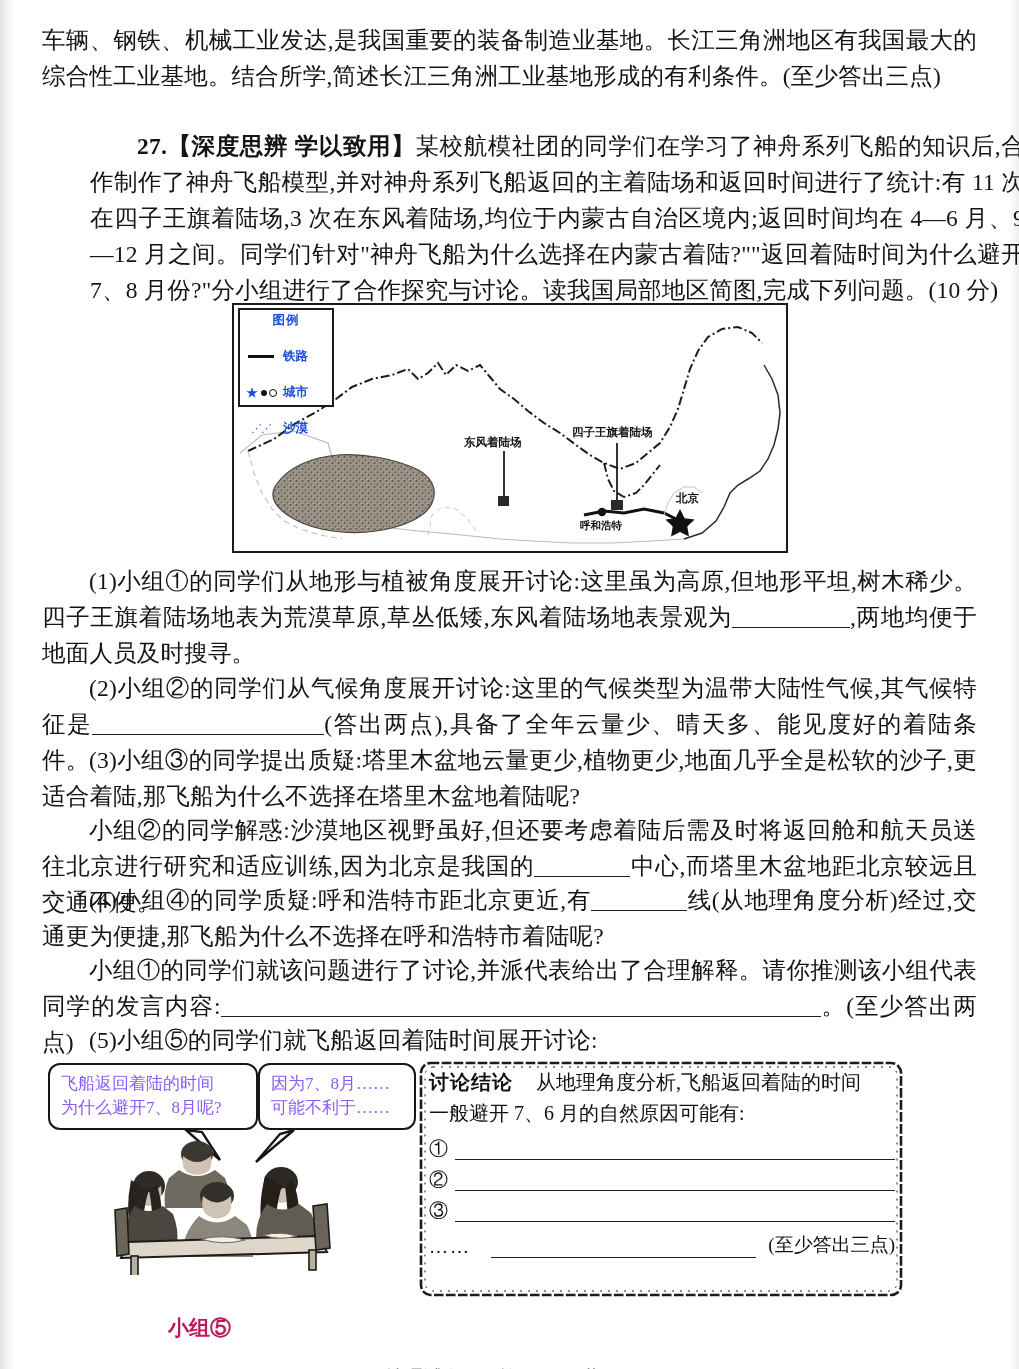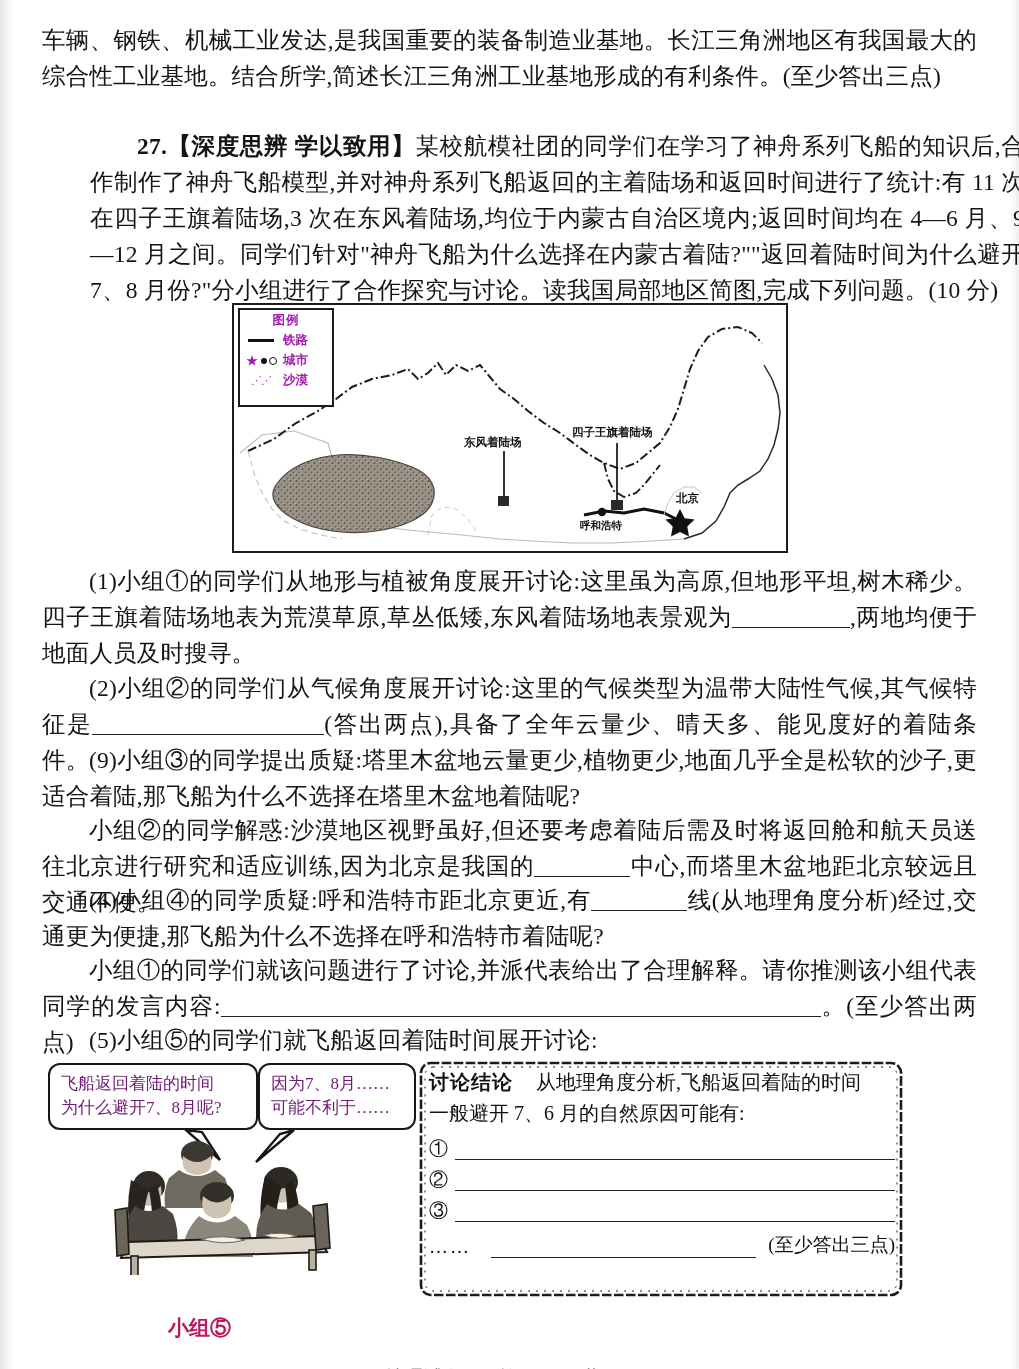--- a/index.html
+++ b/index.html
@@ -46,25 +46,25 @@
   .b-lg{width:232px;}
   .b-xl{width:600px;}
 
   
   .map-wrap{position:absolute;left:232px;top:303px;width:556px;height:250px;}
   .map-frame{position:absolute;inset:0;border:2.2px solid #1b1b1b;background:#fff;}
   .map-svg{position:absolute;inset:0;width:100%;height:100%;}
   .legend-box{
     position:absolute;left:6px;top:5px;width:92px;height:95px;
     border:2px solid #1b1b1b;background:#fff;
-    font-size:12.5px;line-height:1.05;color:#a21caf;
+    font-size:12.5px;line-height:1.05;color:#1d4ed8;
     font-family:"Liberation Sans",sans-serif;
   }
   .legend-title{text-align:center;font-size:12.5px;padding-top:4px;letter-spacing:1px;font-weight:bold;}
-  .legend-row{display:flex;align-items:center;margin-top:7px;padding-left:4px;gap:5px;}
+  .legend-row{display:flex;align-items:center;margin-top:23px;padding-left:4px;gap:5px;}
   .lg-symbol{width:34px;display:flex;align-items:center;justify-content:center;gap:2px;}
   .lg-line{display:inline-block;width:26px;height:2.4px;background:#111;}
   .lg-star{font-size:13px;line-height:1;}
   .lg-dot-f{width:6px;height:6px;border-radius:50%;background:#111;display:inline-block;}
   .lg-dot-o{width:6px;height:6px;border-radius:50%;border:1.4px solid #111;display:inline-block;}
   .lg-sand{font-size:11px;letter-spacing:-1px;}
   .lg-label{font-size:12.5px;font-weight:bold;}
 
   .map-label{
     position:absolute;
@@ -79,21 +79,21 @@
   
   .bubble{
     position:absolute;
     border:2.4px solid #171717;
     border-radius:12px;
     background:#fff;
     font-size:17px;
     line-height:24px;
     padding:7px 9px 8px 11px;
     font-family:"Liberation Serif","DejaVu Serif",serif;
-    color:#701a75;
+    color:#8b5cf6;
   }
   #bubble-a{left:48px;top:1063px;width:186px;}
   #bubble-b{left:258px;top:1063px;width:134px;}
   .tail-svg{position:absolute;}
 
   .cartoon{position:absolute;left:105px;top:1140px;width:232px;height:135px;}
   .group-label{
     position:absolute;left:168px;top:1314px;
     font-size:21px;font-weight:bold;color:#be185d;
     font-family:"Liberation Serif","DejaVu Serif",serif;
@@ -224,21 +224,21 @@
   </div>
 
   <div class="ptext w-full indent" style="top:563px;">
     <span>(1)小组①的同学们从地形与植被角度展开讨论:这里虽为高原,但地形平坦,树木稀少。四子王旗着陆场地表为荒漠草原,草丛低矮,东风着陆场地表景观为</span><span class="blank b-md"></span><span>,两地均便于地面人员及时搜寻。</span>
   </div>
 
   <div class="ptext w-full indent" style="top:670px;">
     <span>(2)小组②的同学们从气候角度展开讨论:这里的气候类型为温带大陆性气候,其气候特征是</span><span class="blank b-lg"></span><span>(答出两点),具备了全年云量少、晴天多、能见度好的着陆条件。</span>
   </div>
 
-  <div class="ptext w-full indent" style="top:742px;">(9)小组③的同学提出质疑:塔里木盆地云量更少,植物更少,地面几乎全是松软的沙子,更适合着陆,那飞船为什么不选择在塔里木盆地着陆呢?</div>
+  <div class="ptext w-full indent" style="top:742px;">(3)小组③的同学提出质疑:塔里木盆地云量更少,植物更少,地面几乎全是松软的沙子,更适合着陆,那飞船为什么不选择在塔里木盆地着陆呢?</div>
 
   <div class="ptext w-full indent" style="top:812px;">
     <span>小组②的同学解惑:沙漠地区视野虽好,但还要考虑着陆后需及时将返回舱和航天员送往北京进行研究和适应训练,因为北京是我国的</span><span class="blank b-sm"></span><span>中心,而塔里木盆地距北京较远且交通不便。</span>
   </div>
 
   <div class="ptext w-full indent" style="top:882px;">
     <span>(4)小组④的同学质疑:呼和浩特市距北京更近,有</span><span class="blank b-sm"></span><span>线(从地理角度分析)经过,</span><span>交通更为便捷,那飞船为什么不选择在呼和浩特市着陆呢?</span>
   </div>
 
   <div class="ptext w-full indent" style="top:952px;">

